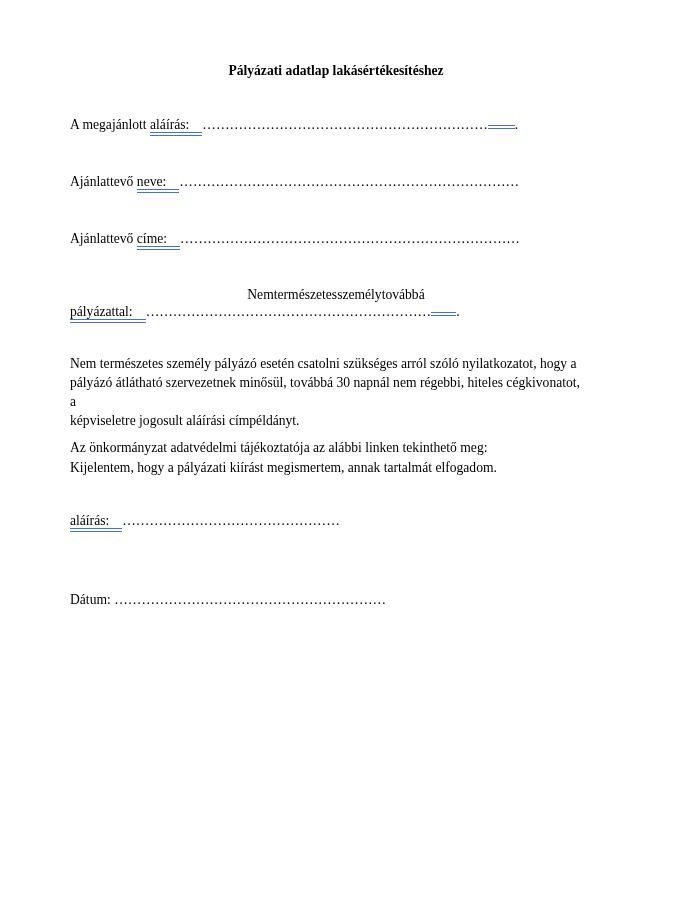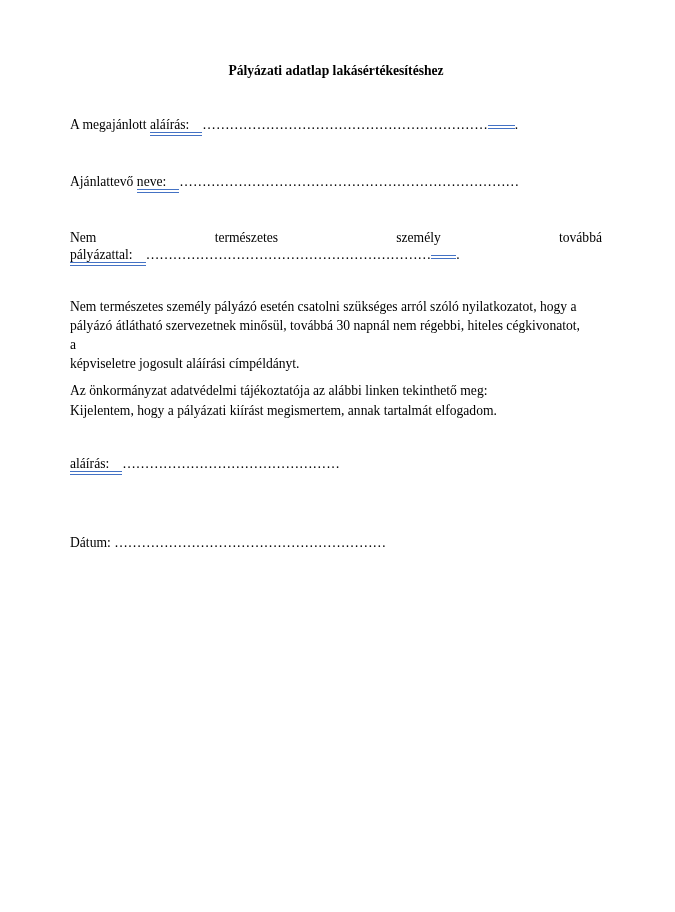--- a/index.html
+++ b/index.html
@@ -36,21 +36,21 @@
     display: inline-block;
     height: 11px;
     border-bottom: 4px double var(--ins-color, #4472C4);
     vertical-align: baseline;
   }
   .blank.w28 { width: 27px; }
   .blank.w25 { width: 25px; }
   .dots { letter-spacing: 0; }
   .just-row {
     display: flex;
-    justify-content: space-between;
+    justify-content: center;
     line-height: 17px;
   }
   .rep-line2 { line-height: 18px; white-space: nowrap; overflow: hidden; }
   .para .pline { line-height: 19px; white-space: nowrap; overflow: hidden; }
 
   .mt-field1 { margin-top: 38px; }
   .mt-field2 { margin-top: 36px; }
   .mt-field3 { margin-top: 37px; }
   .mt-field4 { margin-top: 37px; }
   .mt-rep    { margin-top: 36px; }
@@ -66,20 +66,21 @@
 
 <div class="page">
 
   <div class="title">Pályázati adatlap lakásértékesítéshez</div>
 
 
   <p class="line mt-field2"><span>A megajánlott </span><span class="ins">aláírás:</span><span class="dots">………………………………………………………</span><span class="blank w28"></span><span>.</span></p>
 
   <p class="line mt-field3"><span>Ajánlattevő </span><span class="ins">neve:</span><span class="dots">…………………………………………………………………</span><span></span></p>
 
+  <p class="line mt-field4"><span>Ajánlattevő </span><span class="ins">címe:</span><span class="dots">…………………………………………………………………</span><span></span></p>
 
   <div class="just-row mt-rep">
     <span>Nem</span>
     <span>természetes</span>
     <span>személy</span>
     <span>továbbá</span>
   </div>
   <p class="rep-line2"><span class="ins">pályázattal:</span><span class="dots">………………………………………………………</span><span class="blank w25"></span><span>.</span></p>
 
   <div class="para mt-para">

